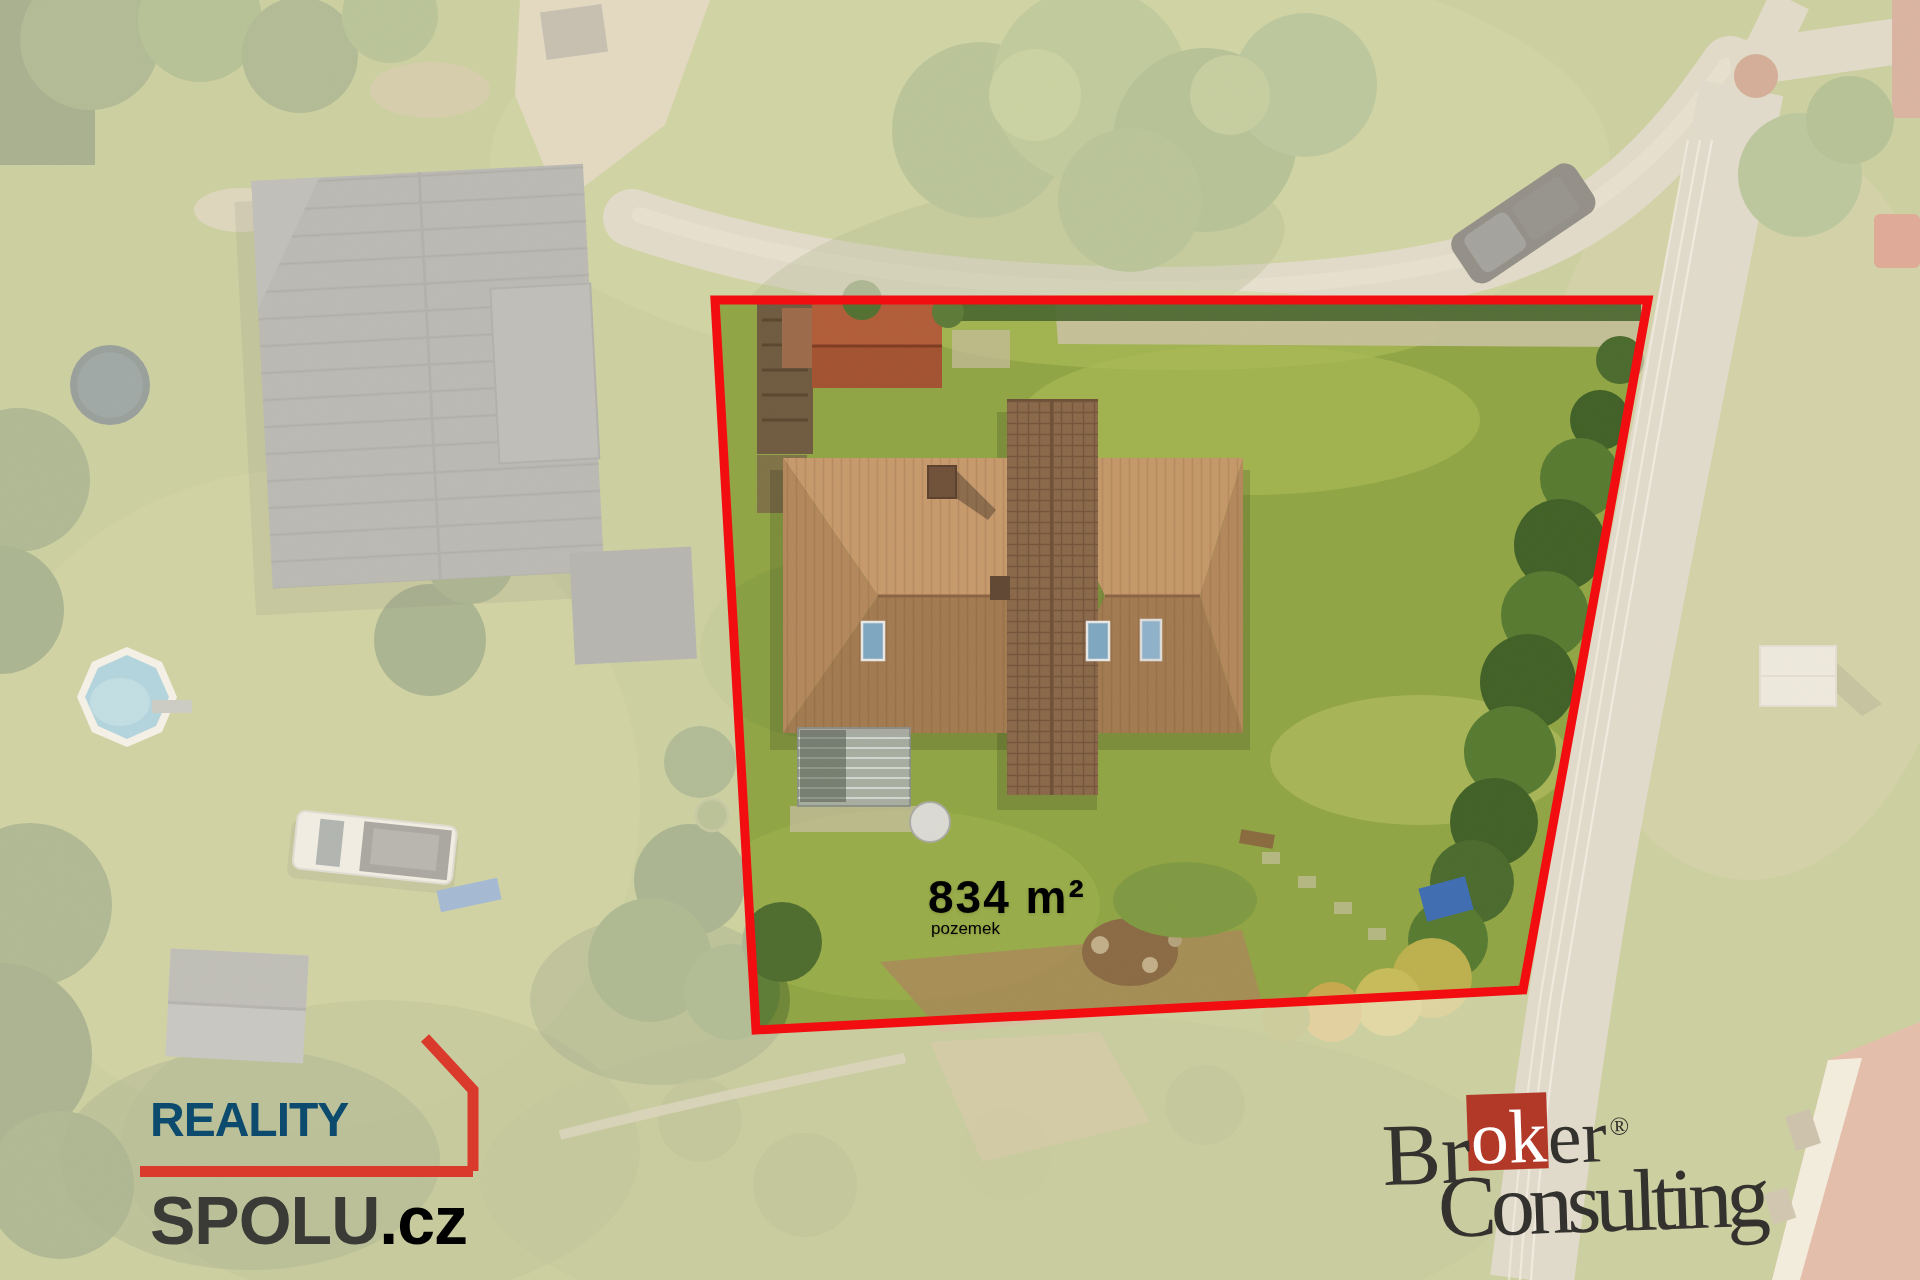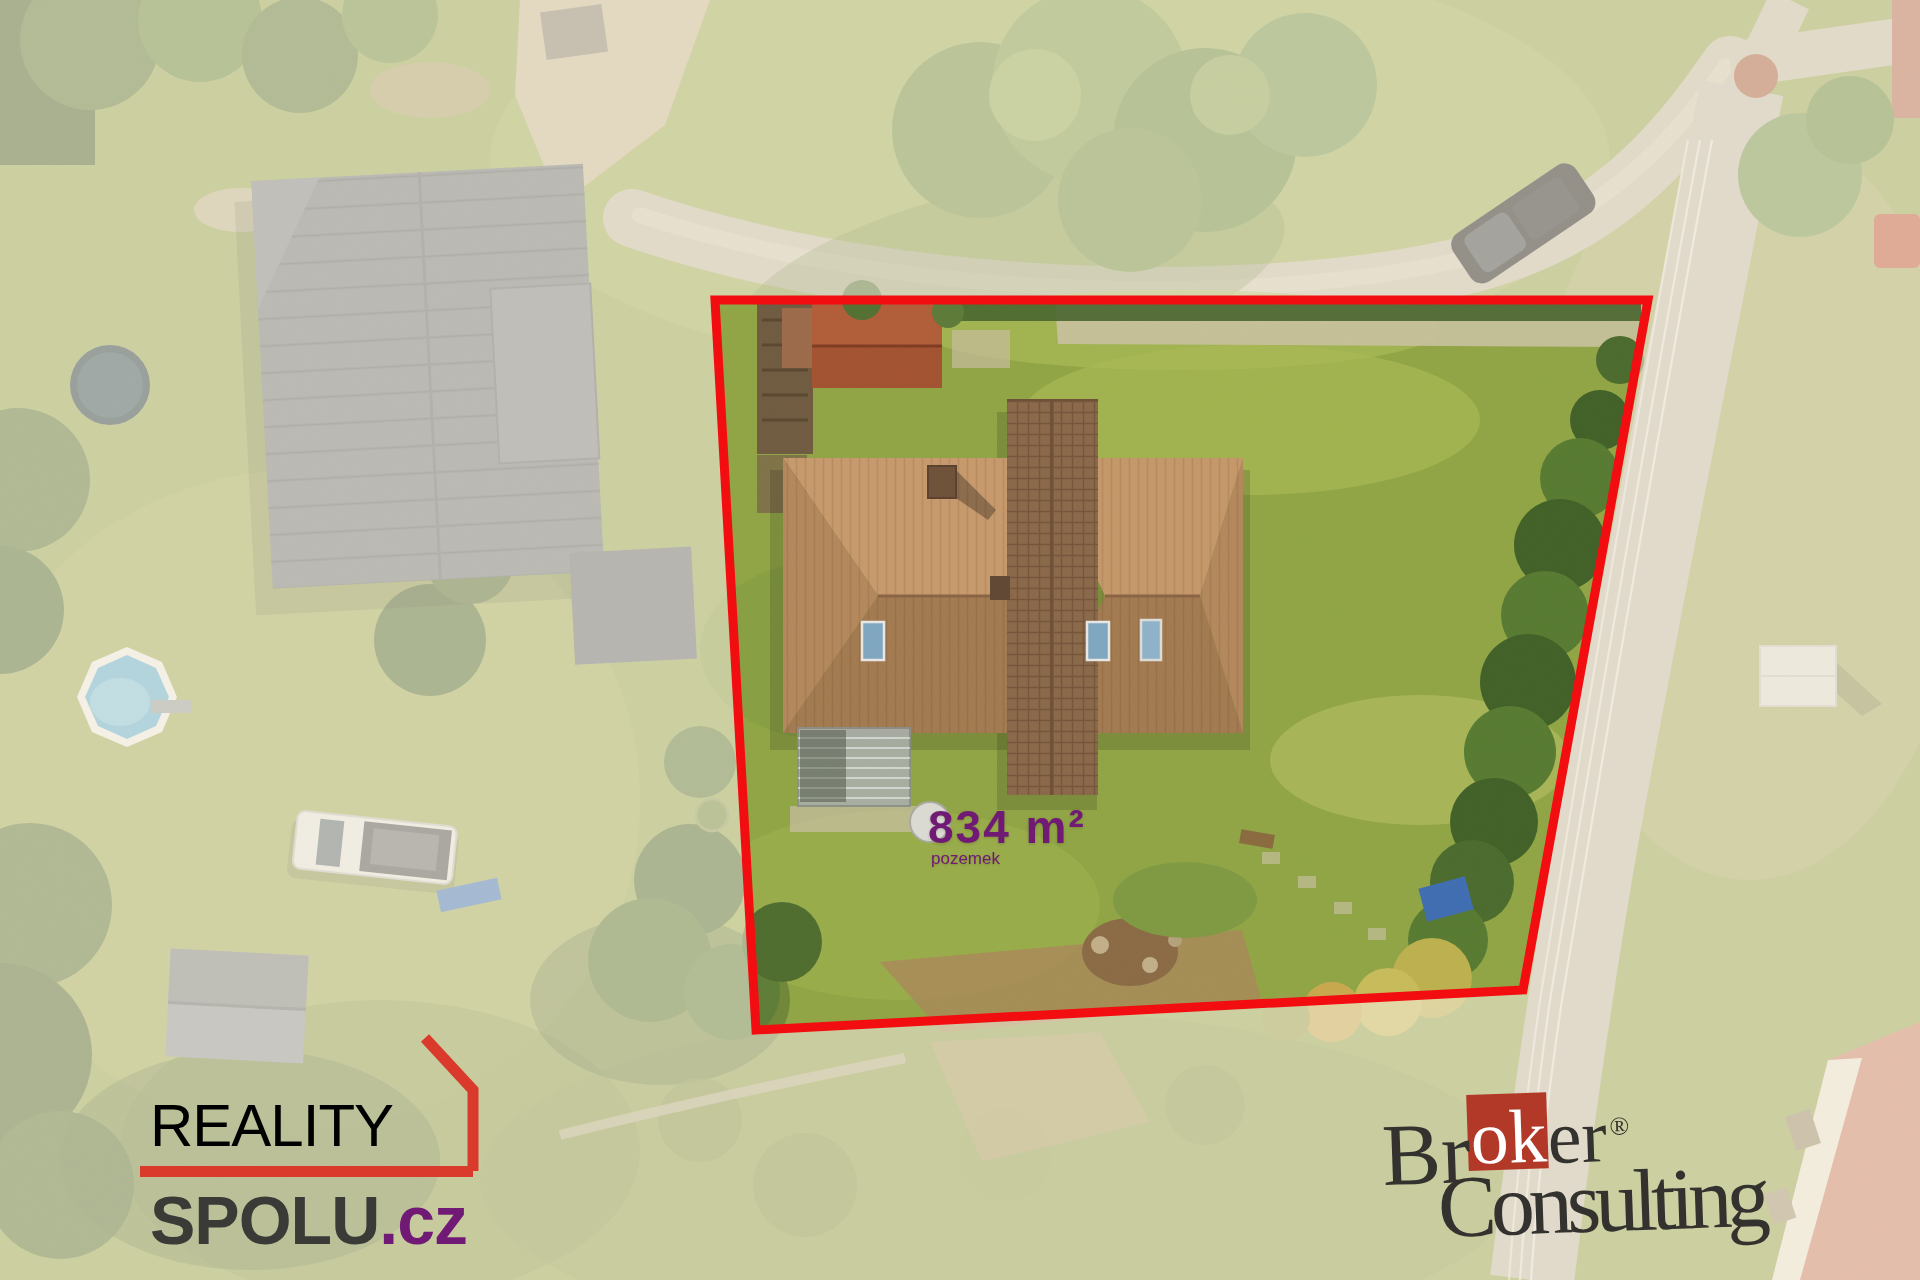--- a/index.html
+++ b/index.html
@@ -3,34 +3,34 @@
 <meta charset="utf-8">
 <style>
   html,body{margin:0;padding:0;background:#222;}
   .stage{
     position:relative;width:1920px;height:1280px;overflow:hidden;
     font-family:"Liberation Sans",sans-serif;background:#98a851;
   }
   .stage svg.scene{position:absolute;left:0;top:0;}
 
   
-  .area-badge{position:absolute;left:928px;top:804px;color:#701a75;}
+  .area-badge{position:absolute;left:928px;top:874px;color:#000000;}
   .area-value{font-size:46px;font-weight:800;line-height:1;letter-spacing:2px;
               text-shadow:0 1px 3px rgba(60,60,20,.25);}
   .area-sub{font-size:17px;font-weight:400;line-height:1;margin-left:3px;
             text-shadow:0 1px 2px rgba(60,60,20,.25);}
 
   
   .rs-logo{position:absolute;left:138px;top:1018px;width:345px;height:240px;}
   .rs-mark{position:absolute;left:0;top:0;}
-  .rs-word1{position:absolute;left:12px;top:78px;font-size:60px;font-weight:400;
-            letter-spacing:-1px;line-height:1;color:#000000;}
+  .rs-word1{position:absolute;left:12px;top:78px;font-size:48px;font-weight:700;
+            letter-spacing:-1px;line-height:1;color:#0c4a6e;}
   .rs-word2{position:absolute;left:12px;top:168px;font-size:68px;font-weight:700;
             letter-spacing:-1px;line-height:1;color:#3a3a36;white-space:nowrap;}
-  .rs-word2 .tld{color:#701a75;}
+  .rs-word2 .tld{color:#000000;}
 
   
   .bk-logo{position:absolute;left:1380px;top:1092px;width:460px;height:190px;
            transform:rotate(-2deg);transform-origin:0 0;
            font-family:"Liberation Serif",serif;color:#33322e;}
   .bk-line1{position:relative;line-height:1;padding-top:20px;white-space:nowrap;}
   .bk-square{position:absolute;left:86px;top:6px;width:80px;height:76px;background:#b23927;}
   .bk-br{position:relative;font-size:88px;z-index:1;}
   .bk-ok{position:relative;top:-18px;font-size:76px;color:#ffffff;z-index:1;padding:0 1px;}
   .bk-er{position:relative;top:-16px;font-size:76px;z-index:1;}

